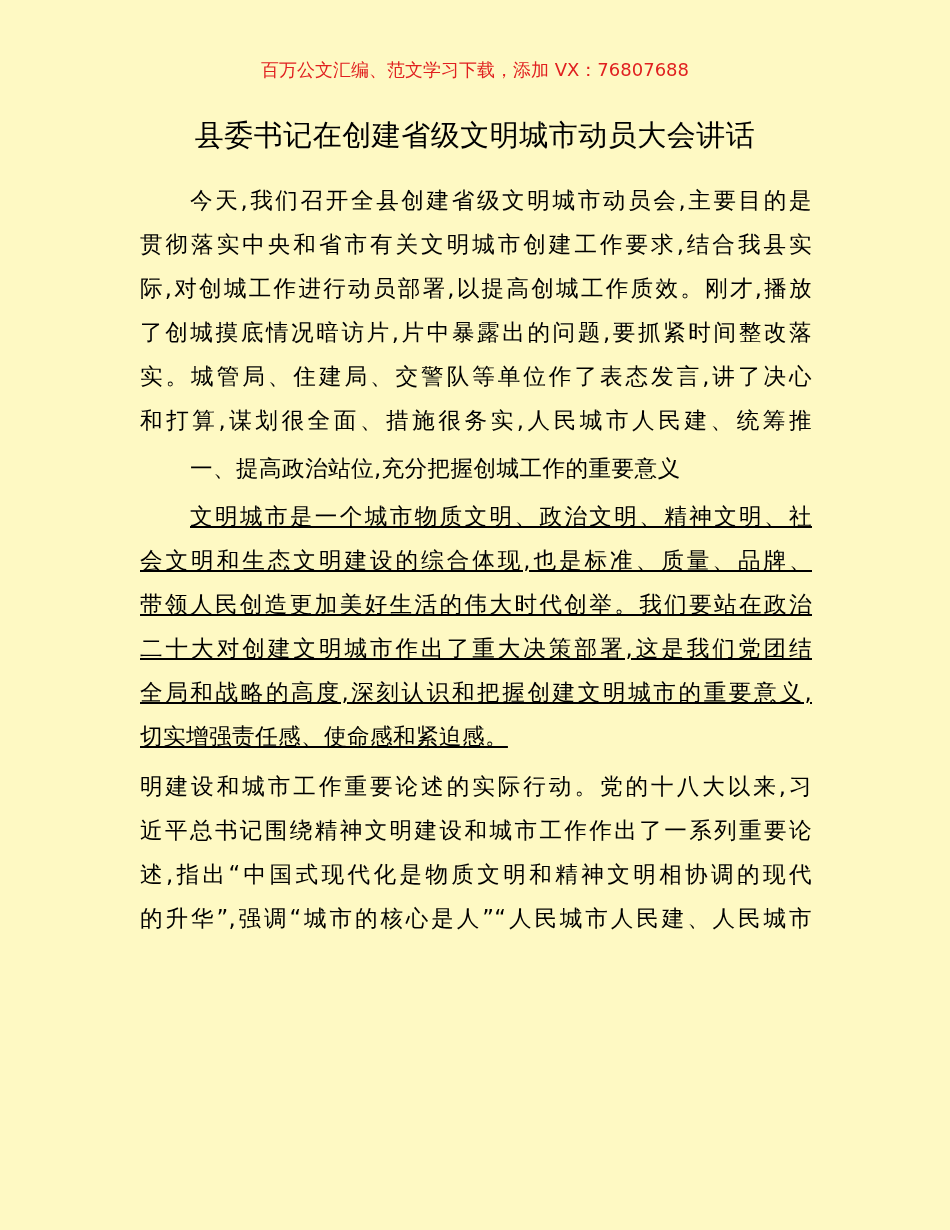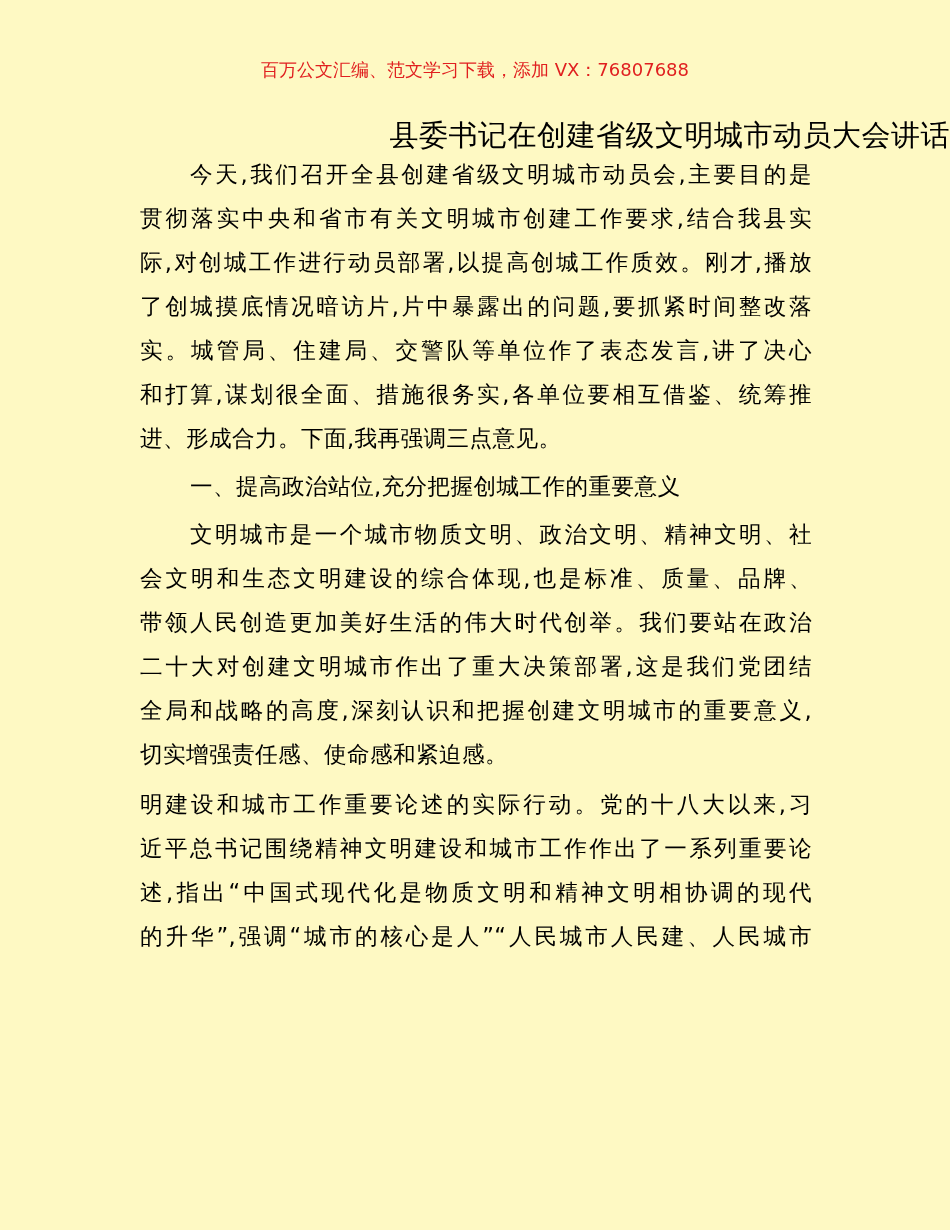--- a/index.html
+++ b/index.html
@@ -32,31 +32,31 @@
       color: #e02020;
       font-size: 18px;
       line-height: 28px;
       letter-spacing: 0px;
     }
     .title {
       position: absolute;
       top: 113px;
       left: 0;
       width: 950px;
-      text-align: right;
+      text-align: center;
       font-size: 29px;
       line-height: 44px;
       letter-spacing: 0.5px;
       color: #000;
     }
     .body-text {
       position: absolute;
       left: 140px;
       width: 672px;
-      top: 152px;
+      top: 178px;
       font-size: 22.6px;
       line-height: 44px;
       letter-spacing: 0.4px;
       color: #000;
     }
     .line {
       display: block;
       white-space: nowrap;
       height: 44px;
       text-align-last: justify;
@@ -79,29 +79,28 @@
   <div class="title">县委书记在创建省级文明城市动员大会讲话</div>
 
   <div class="body-text">
 
     <div>
       <span class="line indent">今天,我们召开全县创建省级文明城市动员会,主要目的是</span>
       <span class="line">贯彻落实中央和省市有关文明城市创建工作要求,结合我县实</span>
       <span class="line">际,对创城工作进行动员部署,以提高创城工作质效。刚才,播放</span>
       <span class="line">了创城摸底情况暗访片,片中暴露出的问题,要抓紧时间整改落</span>
       <span class="line">实。城管局、住建局、交警队等单位作了表态发言,讲了决心</span>
-      <span class="line">和打算,谋划很全面、措施很务实,各单位要相互借鉴、统筹推</span>
-      <span class="line last">进、形成合力。下面,我再强调三点意见。</span>
+      <span class="line">和打算,谋划很全面、措施很务实,人民城市人民建、统筹推</span>
     </div>
 
     <div style="margin-top:4px;">
       <span class="line indent last">一、提高政治站位,充分把握创城工作的重要意义</span>
     </div>
 
-    <div style="margin-top:4px;">
+    <div style="margin-top:4px;text-decoration:underline;">
       <span class="line indent">文明城市是一个城市物质文明、政治文明、精神文明、社</span>
       <span class="line">会文明和生态文明建设的综合体现,也是标准、质量、品牌、</span>
       <span class="line">带领人民创造更加美好生活的伟大时代创举。我们要站在政治</span>
       <span class="line">二十大对创建文明城市作出了重大决策部署,这是我们党团结</span>
       <span class="line">全局和战略的高度,深刻认识和把握创建文明城市的重要意义,</span>
       <span class="line last">切实增强责任感、使命感和紧迫感。</span>
     </div>
 
     <div style="margin-top:6px;">
       <span class="line">明建设和城市工作重要论述的实际行动。党的十八大以来,习</span>

